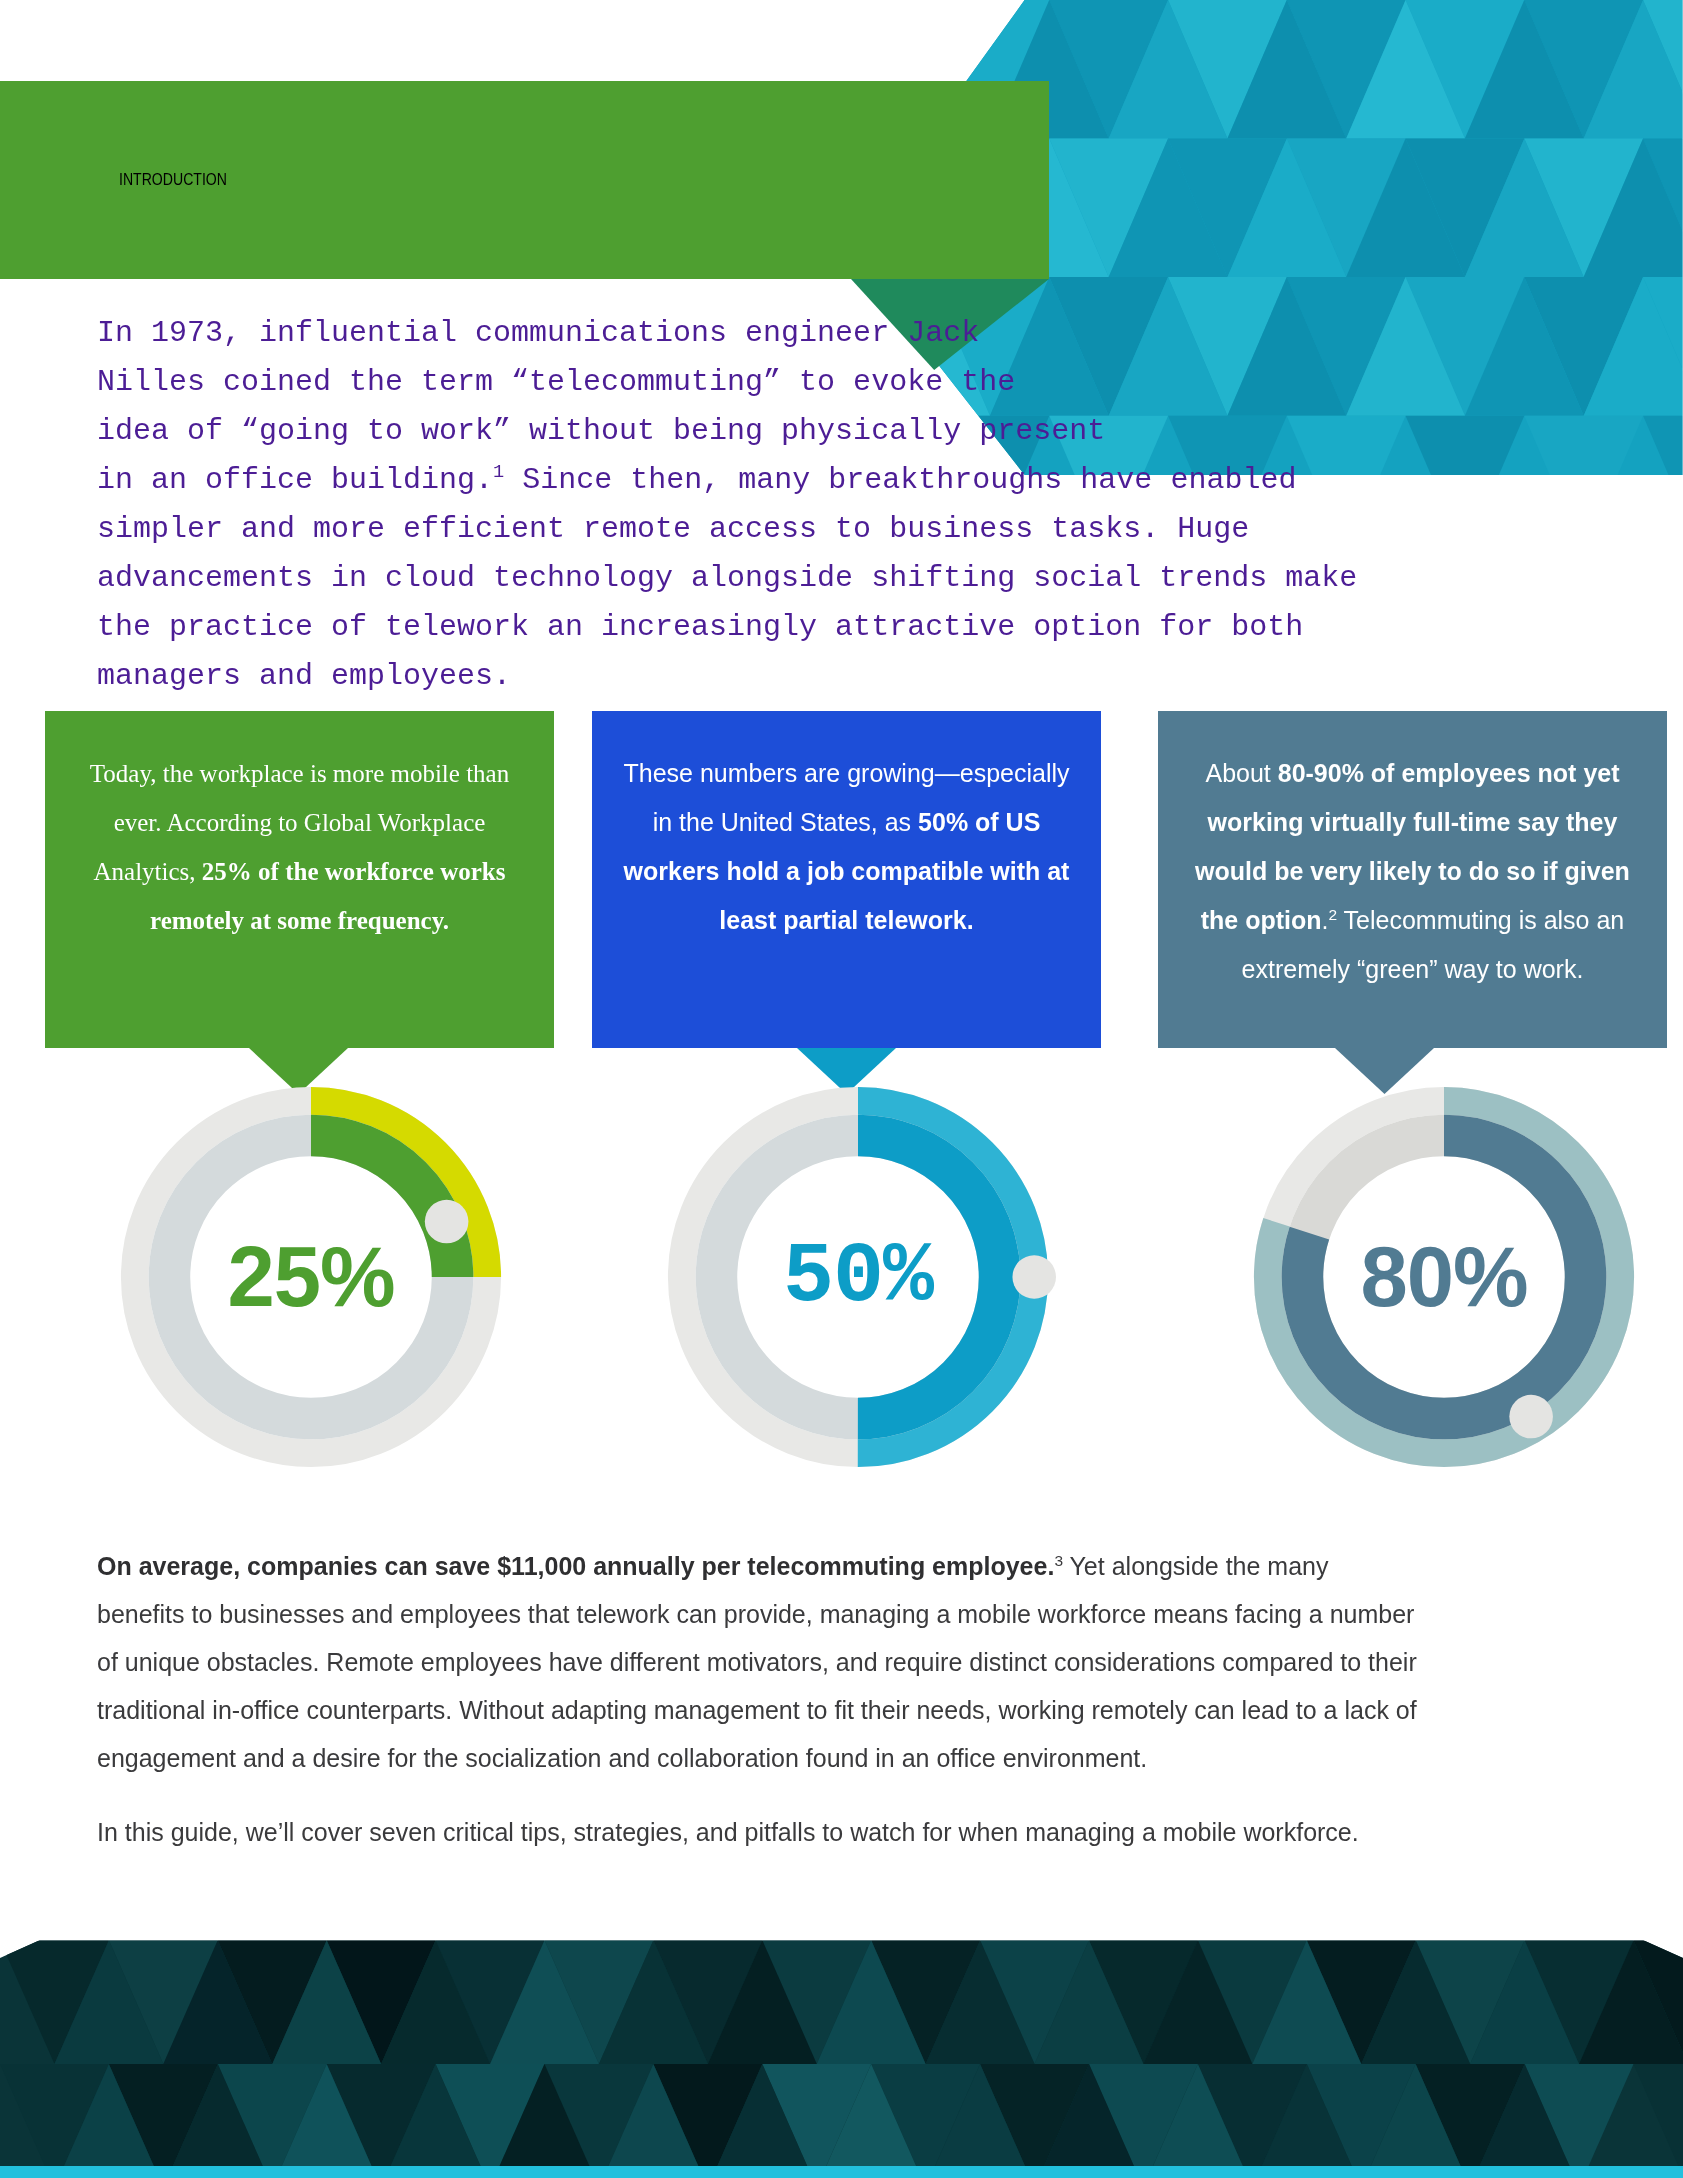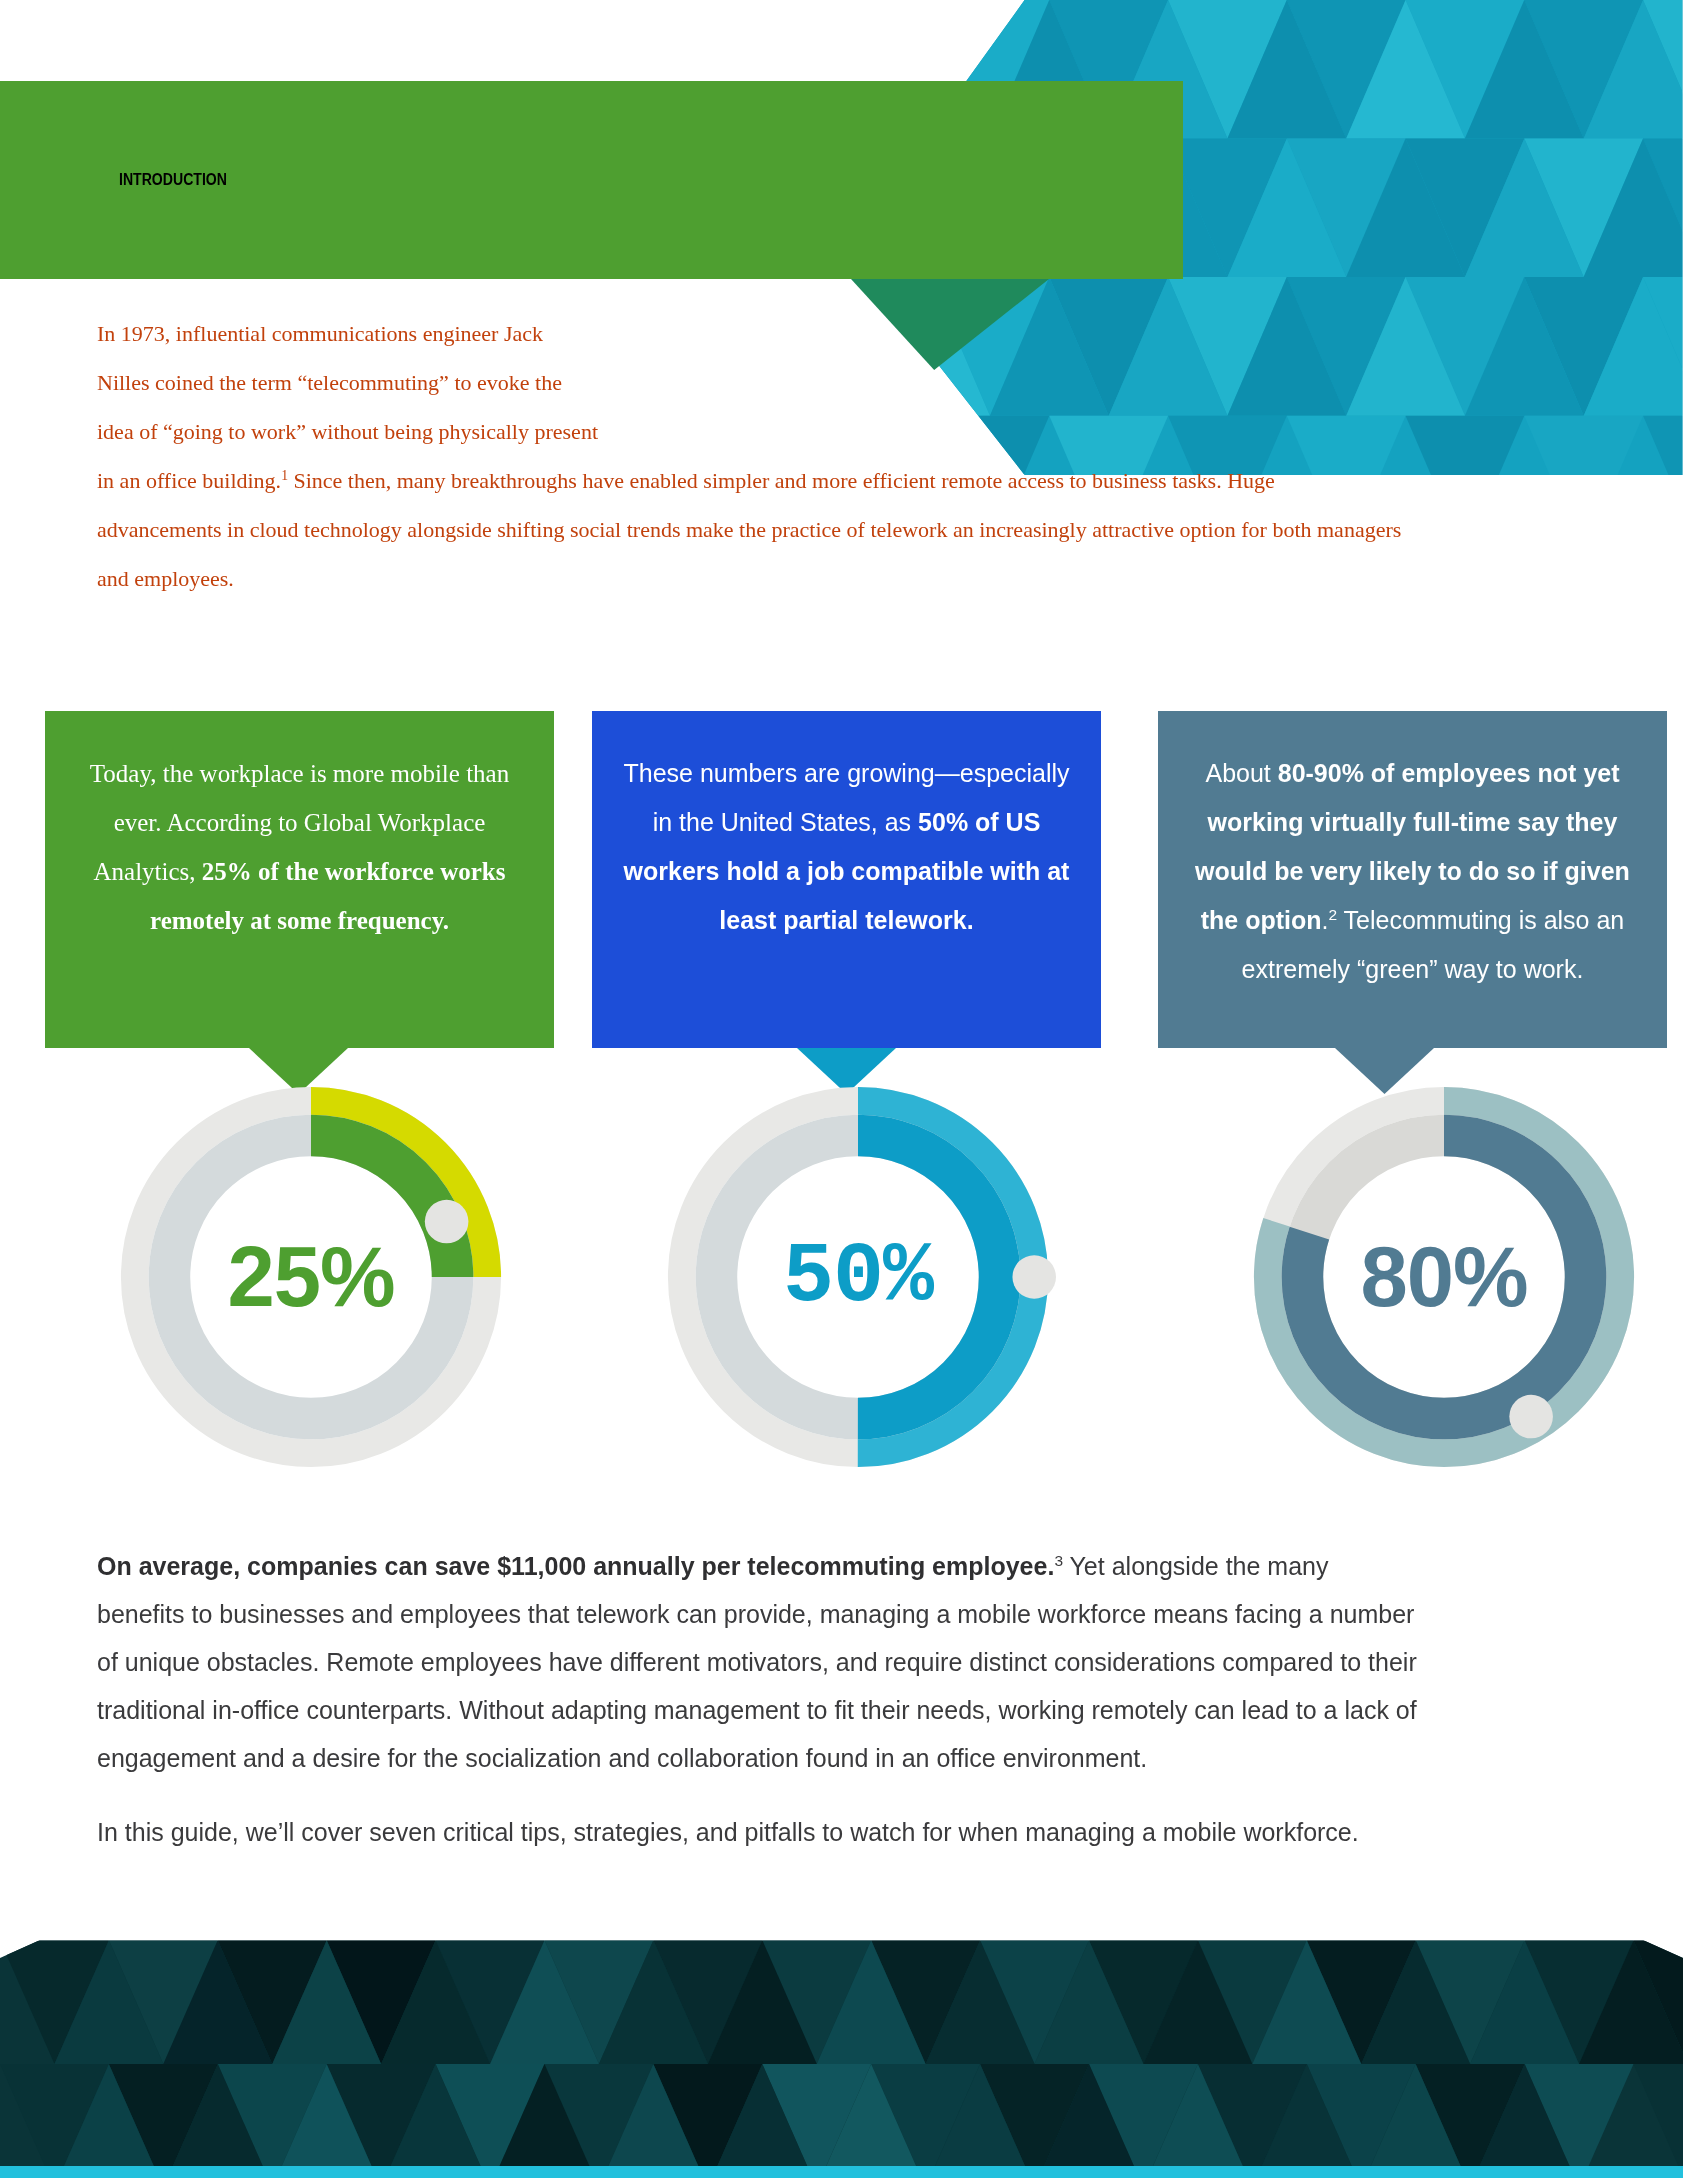--- a/index.html
+++ b/index.html
@@ -27,25 +27,24 @@
     height: 475px;
     overflow: hidden;
   }
   .topdeco svg { display: block; }
 
   
   .banner {
     position: absolute;
     left: 0;
     top: 81px;
-    width: 1183px;
+    width: 1049px;
     height: 198px;
     background: #4e9f30;
     z-index: 5;
-    font-weight: bold;
   }
   .banner-shadow {
     position: absolute;
     left: 851px;
     top: 279px;
     width: 198px;
     height: 91px;
     background: #1f8a5c;
     clip-path: polygon(0 0, 100% 0, 42% 100%);
     z-index: 4;
@@ -58,24 +57,24 @@
     top: 50%;
     left: 119px;
   }
 
   
   .intro {
     position: absolute;
     left: 97px;
     top: 309px;
     width: 1307px;
-    color: #c2410c;
-    font-size: 22px;
+    color: #4c1d95;
+    font-size: 30px;
     line-height: 49px;
-    font-family: Liberation Serif, serif;
+    font-family: Liberation Mono, monospace;
     z-index: 6;
   }
   .intro .shortline {
     display: block;
   }
   sup {
     font-size: 0.62em;
     vertical-align: super;
     line-height: 0;
   }

